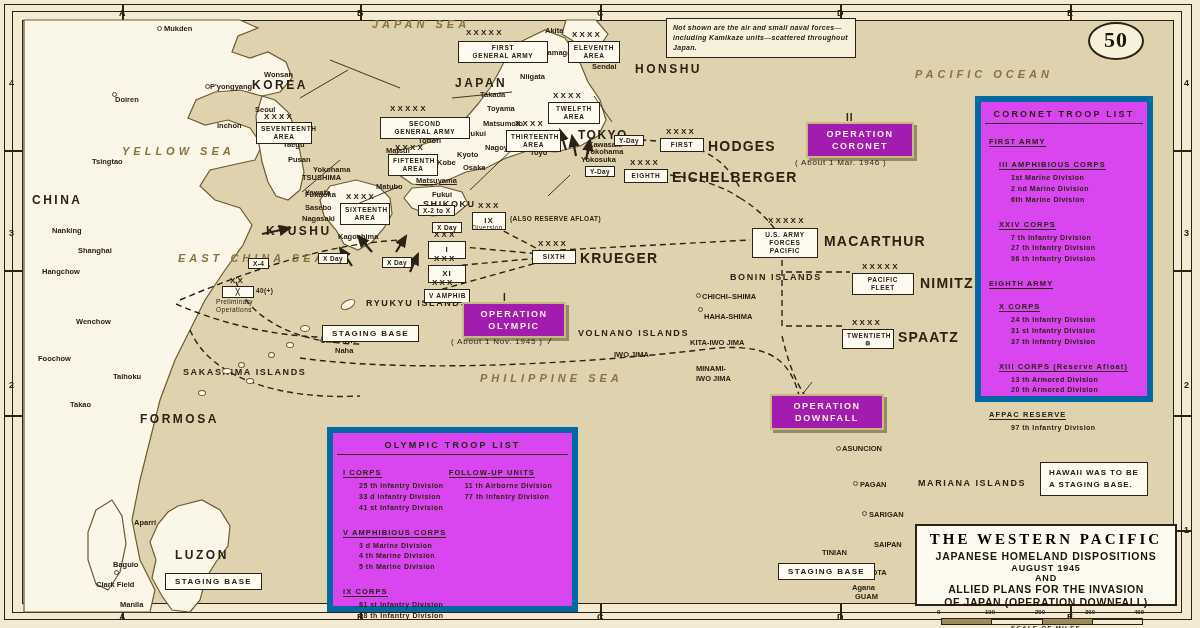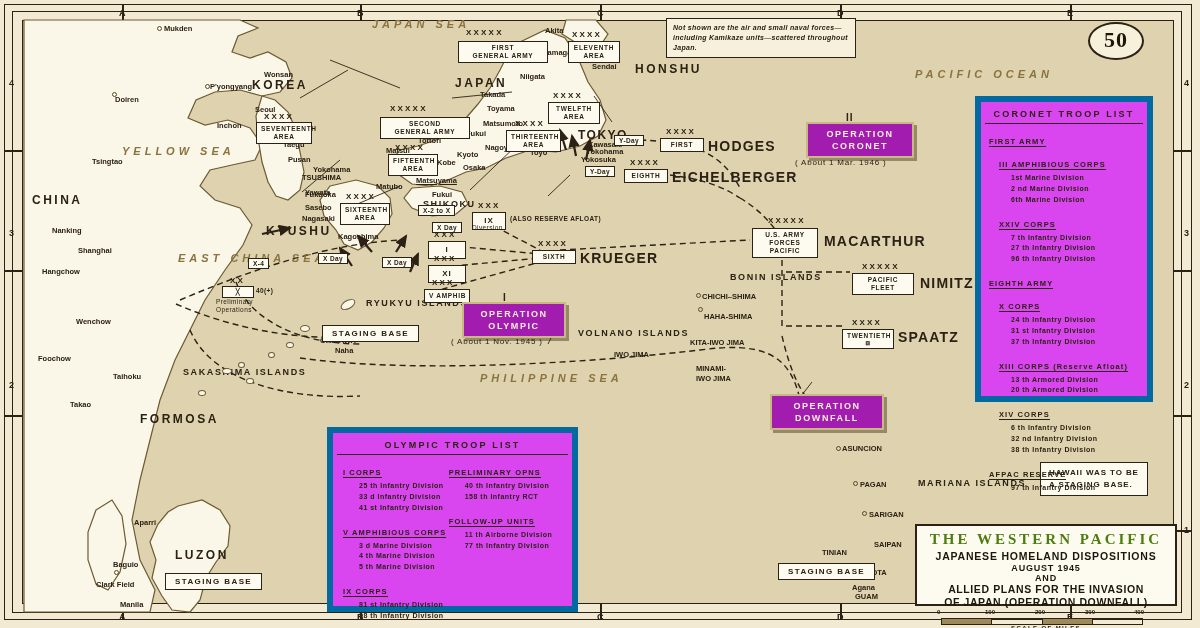--- a/index.html
+++ b/index.html
@@ -54,21 +54,21 @@
   .grp{margin-bottom:7px;}
   .grp-h{font-size:7.5px;font-weight:bold;letter-spacing:1.1px;color:#2b2114;
          border-bottom:1.1px solid #2b2114;display:inline-block;margin-bottom:3px;}
   .unit{font-size:7px;font-weight:bold;color:#2b2114;letter-spacing:.5px;line-height:1.55;padding-left:16px;white-space:nowrap;}
   .cols{display:flex;}
   .col-l{width:140px;}
   .col-r{width:150px;}
 
   
   #title-block{position:absolute;background:#fdfaf0;border:2px solid #2b2114;text-align:center;box-sizing:border-box;padding:5px 6px 2px;}
-  .t1{font-family:"Liberation Serif",serif;font-size:15px;font-weight:bold;letter-spacing:3px;color:#4d7c0f;}
+  .t1{font-family:"Liberation Serif",serif;font-size:15px;font-weight:bold;letter-spacing:3px;color:#000000;}
   .t2{font-size:10.5px;font-weight:bold;letter-spacing:.8px;color:#1d1709;line-height:1.25;margin-top:2px;}
   .t3{font-size:9px;font-weight:bold;letter-spacing:.8px;color:#1d1709;}
   .t4{font-size:10.5px;font-weight:bold;letter-spacing:.6px;color:#1d1709;line-height:1.25;}
   .scalewrap{margin-top:3px;position:relative;height:22px;}
   .scalebar{position:absolute;left:18px;top:6px;width:200px;height:5px;border:1px solid #2b2114;display:flex;}
   .scalebar span{flex:1;border-right:1px solid #2b2114;}
   .scalebar span:nth-child(odd){background:#9c8a5c;}
   .scalebar span:last-child{border-right:none;}
   .scalenums{position:absolute;left:14px;top:-3px;width:212px;height:8px;}
   .scalenums b{position:absolute;font-size:6px;font-weight:bold;color:#2b2114;}
@@ -492,25 +492,20 @@
         </div>
         <div class="grp">
           
           
           
           
         </div>
       </div>
       <div class="col-r">
         <div class="grp">
-          <div class="grp-h">PRELIMINARY OPNS</div>
-          <div class="unit">40 th  Infantry  Division</div>
-          <div class="unit">158 th  Infantry  RCT</div>
-        </div>
-        <div class="grp">
           <div class="grp-h">FOLLOW-UP UNITS</div>
           <div class="unit">11 th  Airborne  Division</div>
           <div class="unit">77 th  Infantry  Division</div>
         </div>
       </div>
     </div>
   </div>
 
   <div class="panel" style="left:975px;top:96px;width:178px;height:306px;">
     <div class="panel-title">CORONET  TROOP  LIST</div>
@@ -536,26 +531,20 @@
       <div class="grp">
         <div class="grp-h" style="margin-left:10px;">X  CORPS</div>
         <div class="unit" style="padding-left:22px;">24 th  Infantry  Division</div>
         <div class="unit" style="padding-left:22px;">31 st  Infantry  Division</div>
         <div class="unit" style="padding-left:22px;">37 th  Infantry  Division</div>
       </div>
       <div class="grp">
         <div class="grp-h" style="margin-left:10px;">XIII  CORPS (Reserve Afloat)</div>
         <div class="unit" style="padding-left:22px;">13 th  Armored  Division</div>
         <div class="unit" style="padding-left:22px;">20 th  Armored  Division</div>
-      </div>
-      <div class="grp">
-        <div class="grp-h" style="margin-left:10px;">XIV  CORPS</div>
-        <div class="unit" style="padding-left:22px;">6  th  Infantry  Division</div>
-        <div class="unit" style="padding-left:22px;">32 nd Infantry  Division</div>
-        <div class="unit" style="padding-left:22px;">38 th  Infantry  Division</div>
       </div>
       <div class="grp" style="margin-bottom:0;">
         <div class="grp-h">AFPAC  RESERVE</div>
         <div class="unit" style="padding-left:22px;">97 th  Infantry  Division</div>
       </div>
     </div>
   </div>
 
   <div id="title-block" style="left:915px;top:524px;width:262px;height:82px;">
     <div class="t1">THE  WESTERN  PACIFIC</div>

